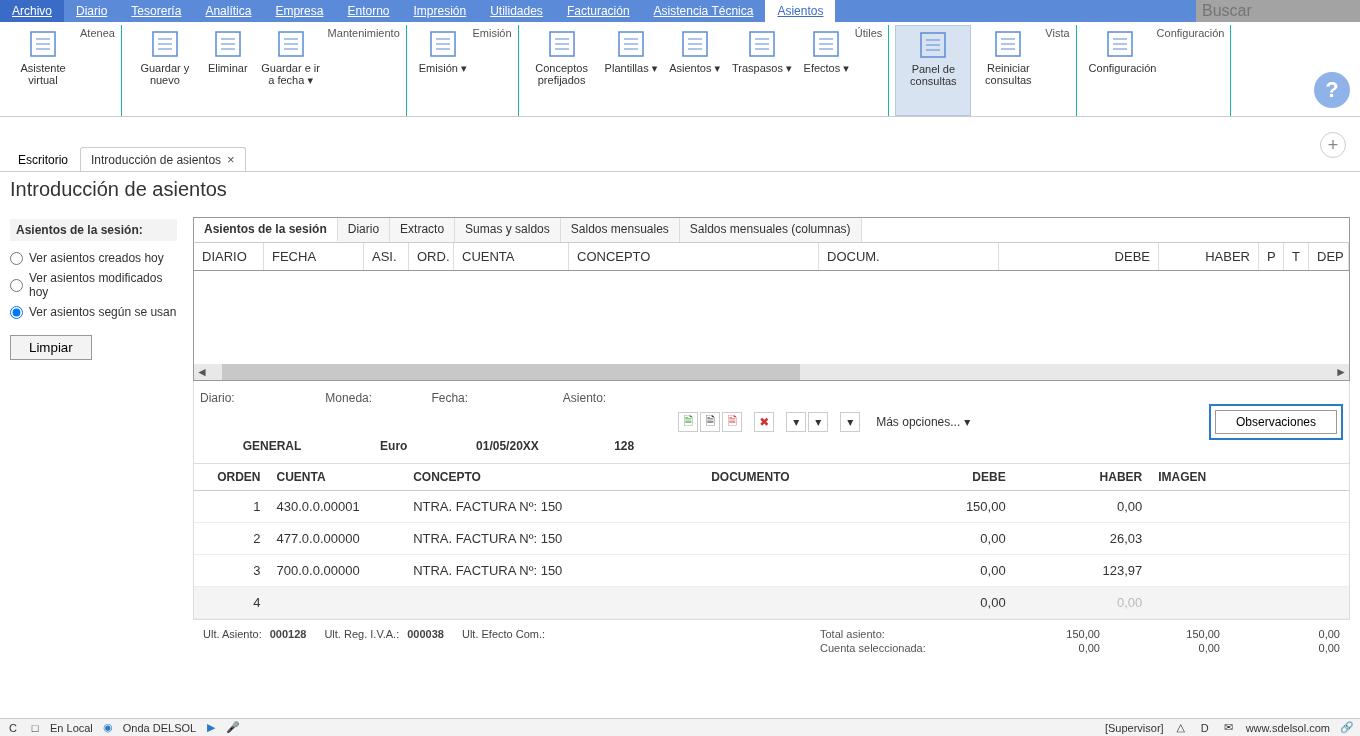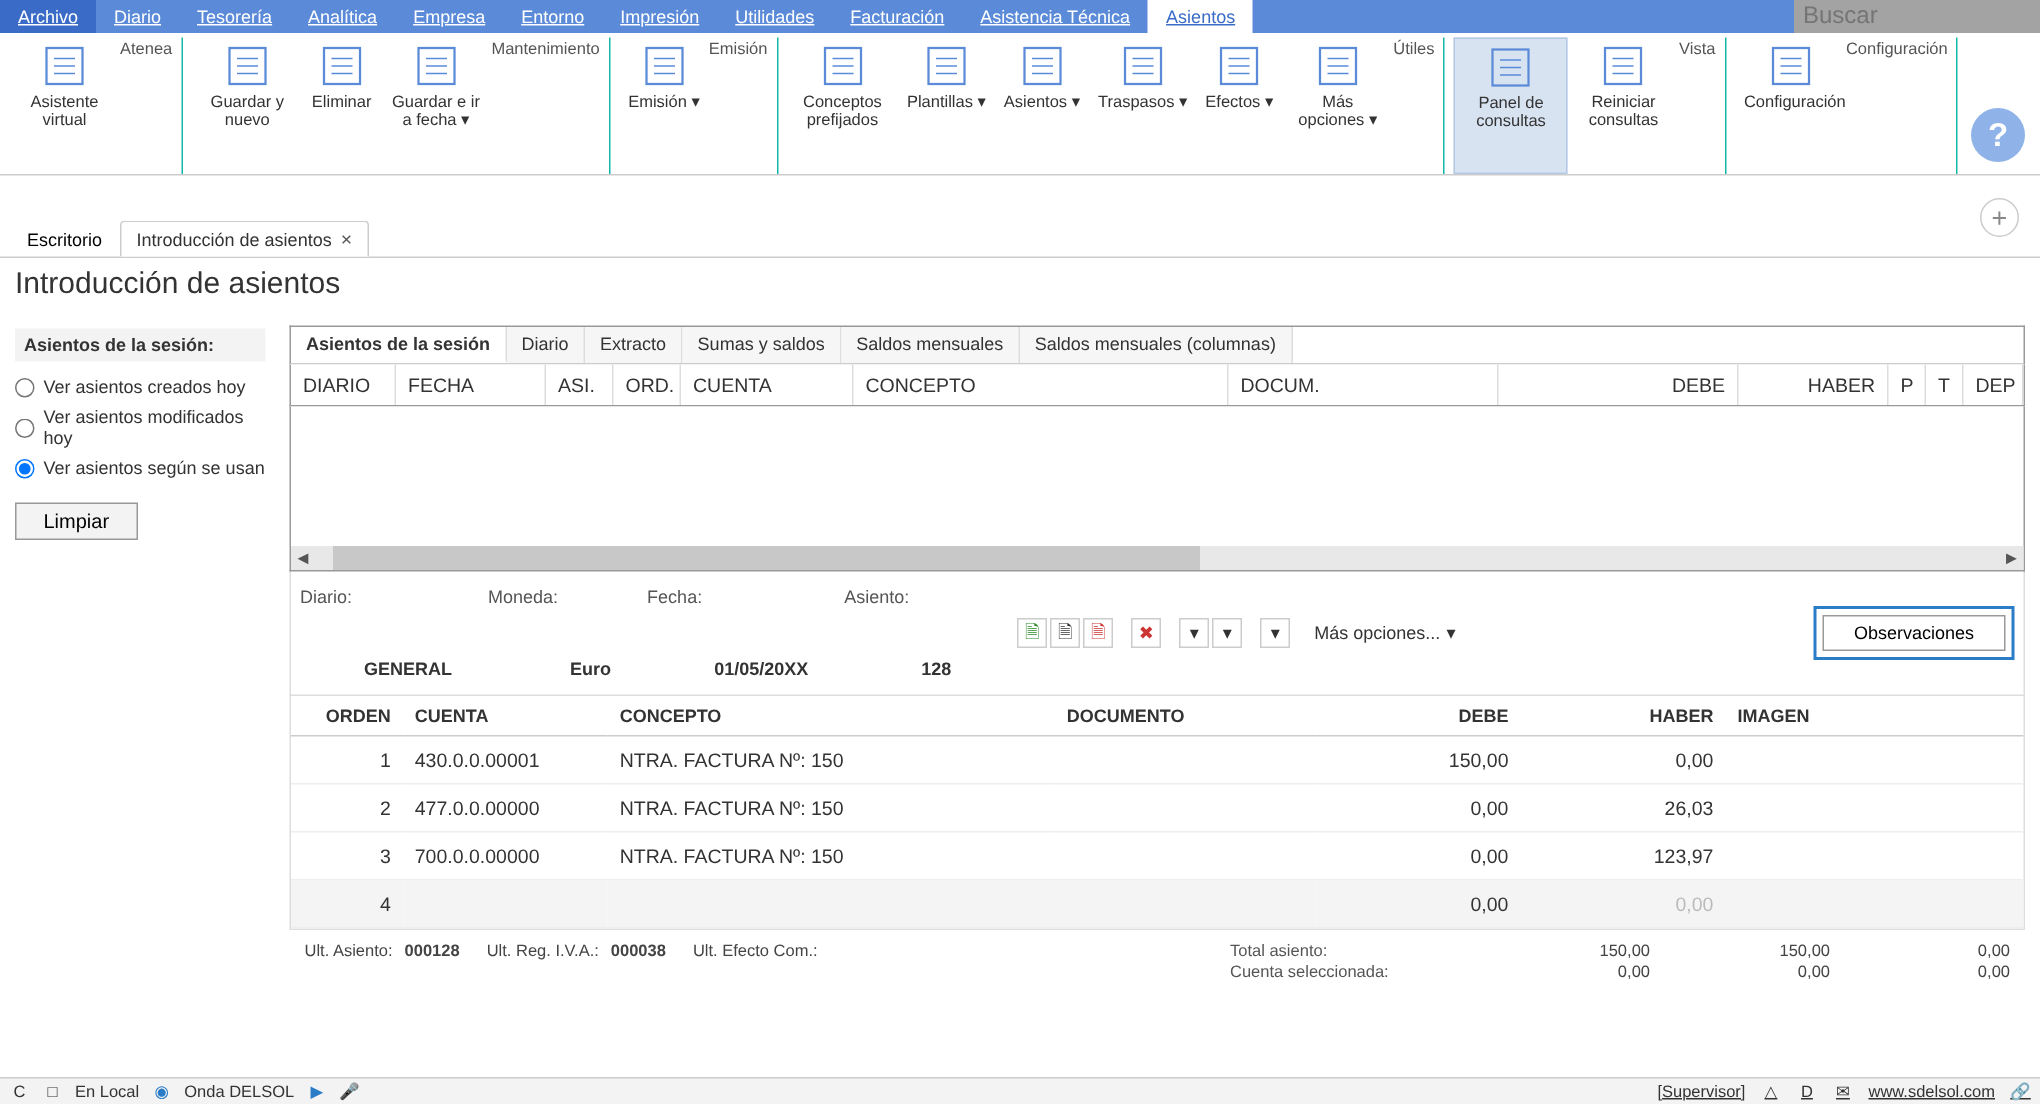--- a/index.html
+++ b/index.html
@@ -82,21 +82,21 @@
 .totals { display:flex; padding:8px 10px 0; font-size:11px; color:#444;}
 .totals .left { display:flex; gap:18px; flex-wrap:wrap;}
 .totals .left .pair { display:flex; gap:8px;}
 .totals .left .pair .v { font-weight:700;}
 .totals .right { margin-left:auto; display:grid; grid-template-columns: 160px 120px 120px 120px; font-size:11px; row-gap:2px;}
 .totals .right div { text-align:right;}
 .totals .right .lbl { text-align:left; color:#555;}
 
 
 .statusbar { position: fixed; bottom:0; left:0; right:0; height:18px; background:#f3f3f3; border-top:1px solid #ccc; display:flex; align-items:center; font-size:11px; padding:0 6px; gap:8px;}
-.statusbar .right { margin-left:auto; display:flex; gap:10px; align-items:center;text-decoration:underline;}
+.statusbar .right { margin-left:auto; display:flex; gap:10px; align-items:center;}
 .statusbar .ic { width:14px; height:14px; display:inline-flex; align-items:center; justify-content:center; font-size:11px;}
 
 svg { display:block;}
 </style>
 </head>
 <body>
 
 <div class="menubar">
   <div class="menu-item archivo">Archivo</div>
   <div class="menu-item">Diario</div>
@@ -235,31 +235,20 @@
           <div class="ribbon-btn">
             <div class="ic">
               <svg width="30" height="30">
                 <rect x="3" y="3" width="24" height="24" fill="none" stroke="#5b8bd8" stroke-width="1.5"></rect>
                 <line x1="8" y1="10" x2="22" y2="10" stroke="#5b8bd8"></line>
                 <line x1="8" y1="15" x2="22" y2="15" stroke="#5b8bd8"></line>
                 <line x1="8" y1="20" x2="22" y2="20" stroke="#5b8bd8"></line>
               </svg>
             </div>
             <div class="lbl">Efectos <span>▾</span></div>
-          </div>
-          <div class="ribbon-btn">
-            <div class="ic">
-              <svg width="30" height="30">
-                <rect x="3" y="3" width="24" height="24" fill="none" stroke="#5b8bd8" stroke-width="1.5"></rect>
-                <line x1="8" y1="10" x2="22" y2="10" stroke="#5b8bd8"></line>
-                <line x1="8" y1="15" x2="22" y2="15" stroke="#5b8bd8"></line>
-                <line x1="8" y1="20" x2="22" y2="20" stroke="#5b8bd8"></line>
-              </svg>
-            </div>
-            <div class="lbl">Más opciones <span>▾</span></div>
           </div>
         </div>
         <div class="label">Útiles</div>
       </div>
       <div class="ribbon-group">
         <div class="buttons">
           <div class="ribbon-btn active">
             <div class="ic">
               <svg width="30" height="30">
                 <rect x="3" y="3" width="24" height="24" fill="none" stroke="#5b8bd8" stroke-width="1.5"></rect>

